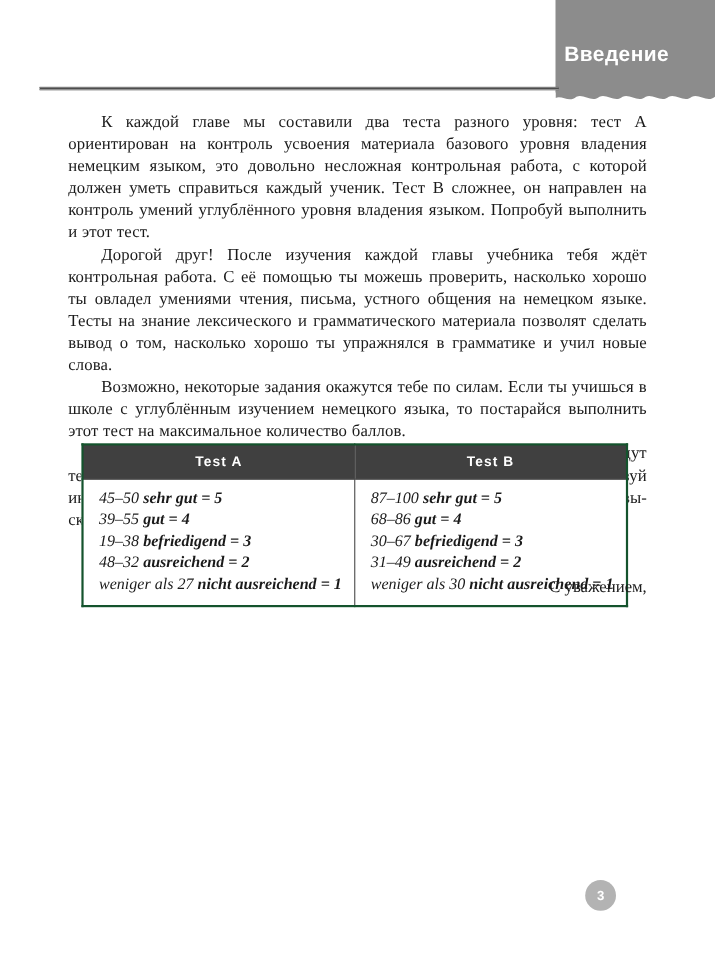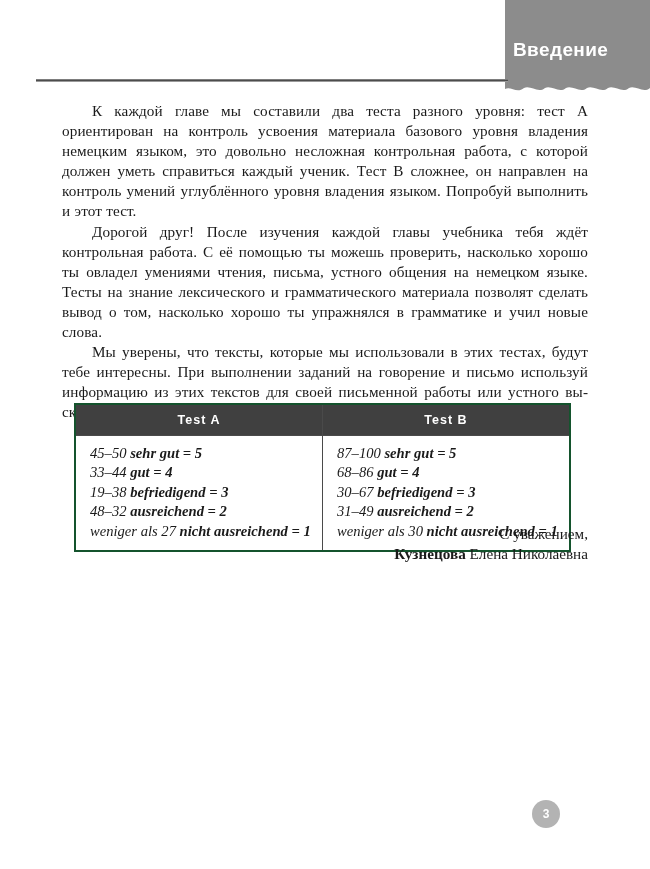--- a/index.html
+++ b/index.html
@@ -168,48 +168,48 @@
   </svg>
 
   <div class="chapter-tab-title">Введение</div>
 
   <div class="header-rule"></div>
 </div>
 
 <div class="body-copy">
   <p class="para">К каждой главе мы составили два теста разного уровня: тест А ориентиро­ван на контроль усвоения материала базового уровня владения немецким язы­ком, это довольно несложная контрольная работа, с которой должен уметь справиться каждый ученик. Тест В сложнее, он направлен на контроль умений углублённого уровня владения языком. Попробуй выполнить и этот тест.</p>
   <p class="para">Дорогой друг! После изучения каждой главы учебника тебя ждёт контроль­ная работа. С её помощью ты можешь проверить, насколько хорошо ты овла­дел умениями чтения, письма, устного общения на немецком языке. Тесты на знание лексического и грамматического материала позволят сделать вывод о том, насколько хорошо ты упражнялся в грамматике и учил новые слова.</p>
+  <p class="para">Возможно, некоторые задания окажутся тебе по силам. Если ты учишься в школе с углублённым изучением немецкого языка, то постарайся выполнить этот тест на максимальное количество баллов.</p>
   <p class="para">Мы уверены, что тексты, которые мы использовали в этих тестах, будут тебе интересны. При выполнении заданий на говорение и письмо используй информацию из этих текстов для своей письменной работы или устного вы­сказывания. Желаем тебе успехов на пути изучения немецкого языка!</p>
 </div>
 
 <table class="grades-table">
   <thead>
     <tr>
       <th>Test A</th>
       <th>Test B</th>
     </tr>
   </thead>
   <tbody>
     <tr>
       <td>
         <div class="grade-line"><span>45–50 </span><b>sehr gut = 5</b></div>
-        <div class="grade-line"><span>33–44 </span><b>gut = 4</b></div>
+        <div class="grade-line"><span>39–55 </span><b>gut = 4</b></div>
         <div class="grade-line"><span>19–38 </span><b>befriedigend = 3</b></div>
         <div class="grade-line"><span>48–32 </span><b>ausreichend = 2</b></div>
         <div class="grade-line"><span>weniger als 27 </span><b>nicht ausreichend = 1</b></div>
       </td>
       <td>
         <div class="grade-line"><span>87–100 </span><b>sehr gut = 5</b></div>
         <div class="grade-line"><span>68–86 </span><b>gut = 4</b></div>
         <div class="grade-line"><span>30–67 </span><b>befriedigend = 3</b></div>
         <div class="grade-line"><span>31–49 </span><b>ausreichend = 2</b></div>
         <div class="grade-line"><span>weniger als 30 </span><b>nicht ausreichend = 1</b></div>
       </td>
     </tr>
   </tbody>
 </table>
 
 <div class="signature">
   <div>С уважением,</div>
-  <div class="signature-name"><b>Кузнецова</b><span> Елена Николаевна</span></div>
 </div>
 
 <div class="page-number">3</div>
 
 </body></html>

